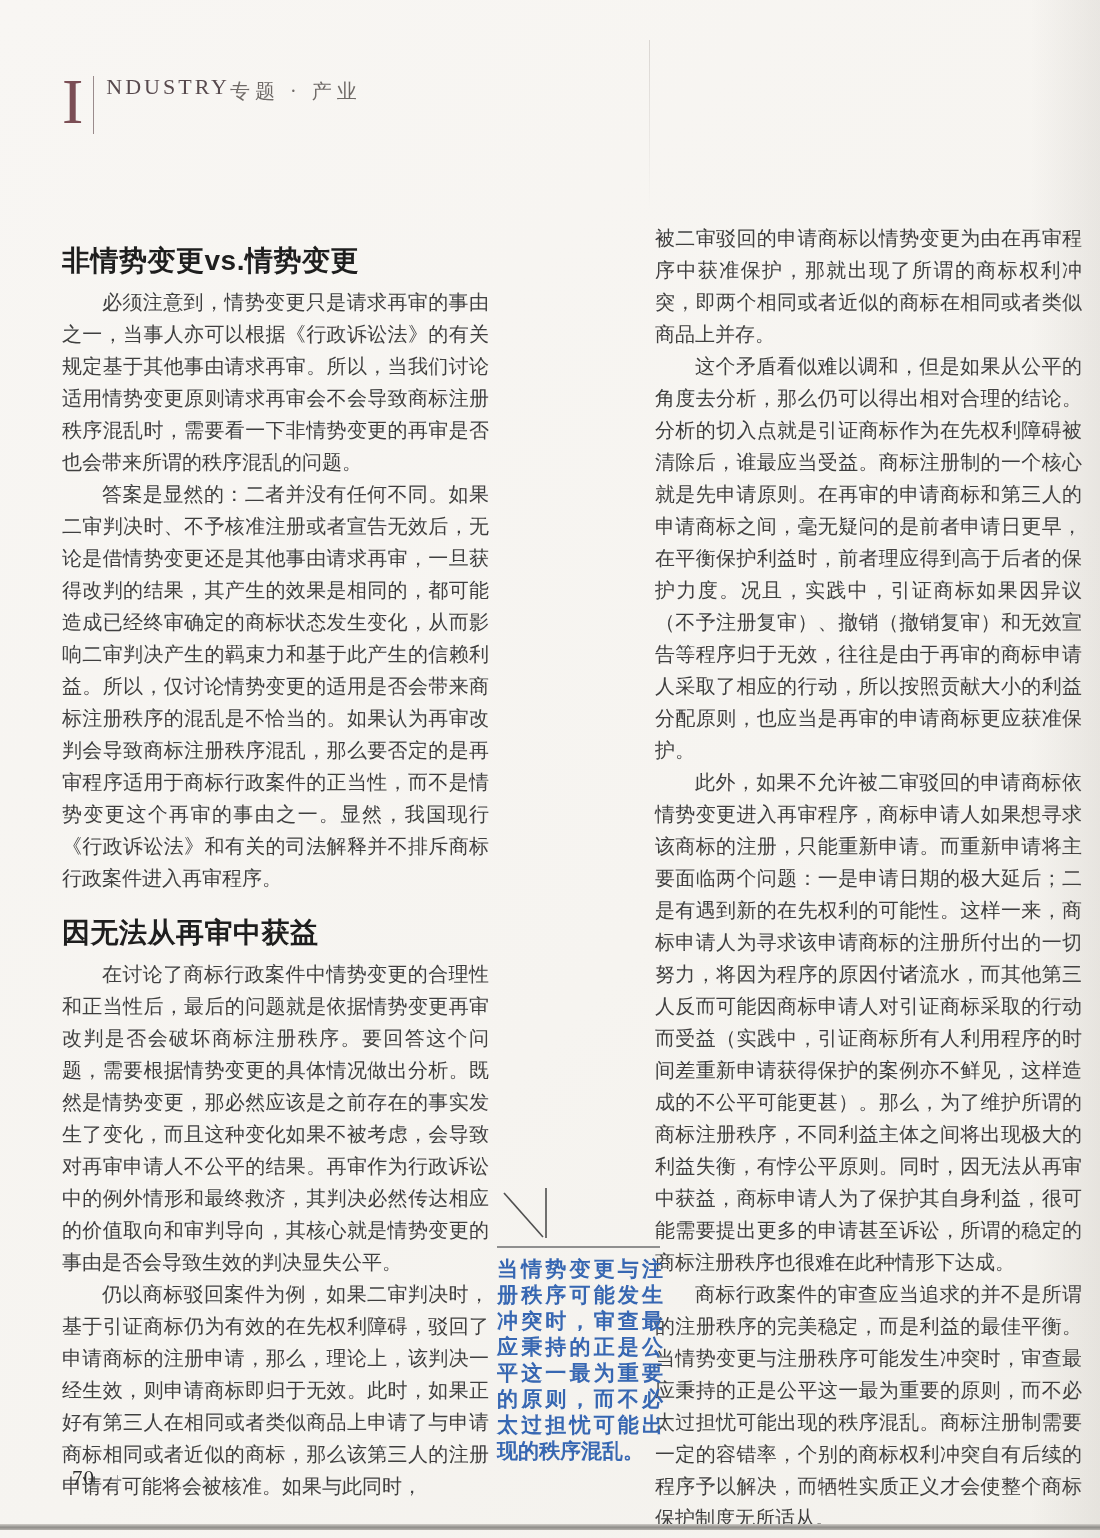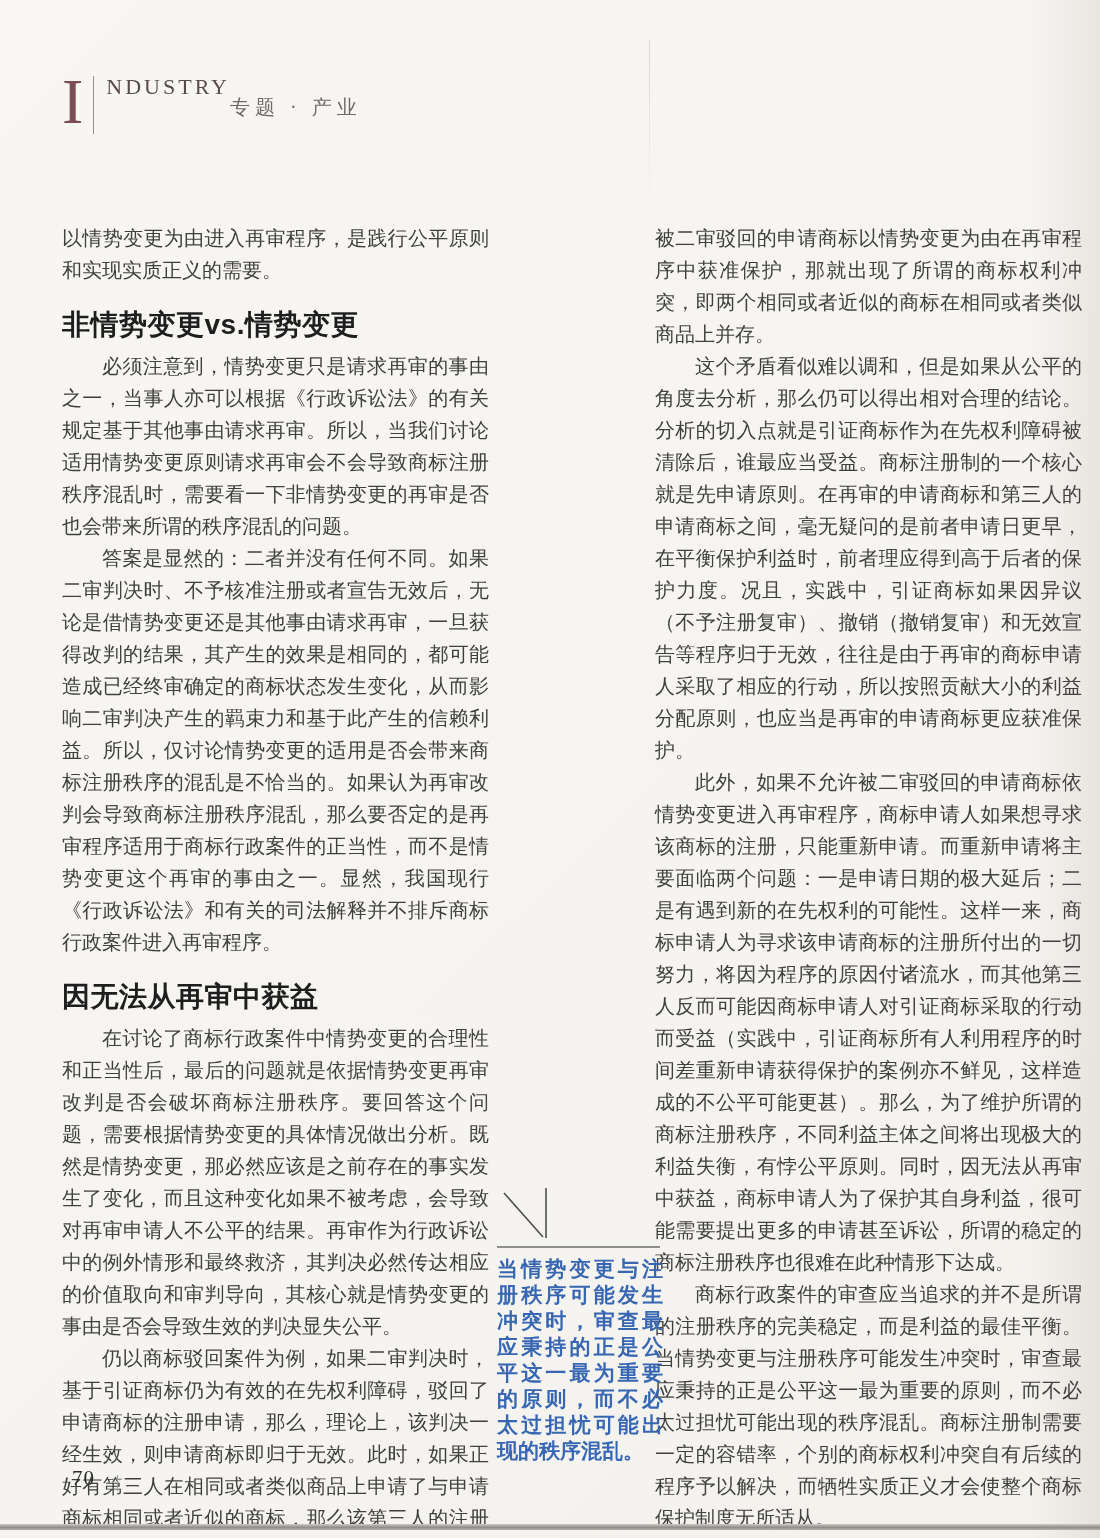--- a/index.html
+++ b/index.html
@@ -45,21 +45,21 @@
     width:1px;height:58px;background:#9a8b8c;margin:4px 12px 0 0;
   }
   .header .head-text{display:flex;flex-direction:row;}
   .header .magazine{
     font-size:22px;letter-spacing:3px;color:#584a4e;
     font-family:"Liberation Serif",serif;
     line-height:26px;margin-top:2px;
   }
   .header .section-label{
     font-size:20px;letter-spacing:5px;color:#6f6a67;
-    line-height:30px;margin-top:20px;
+    line-height:30px;margin-top:4px;
   }
 
   
   .col{
     position:absolute;width:427px;
     font-size:20px;line-height:32px;color:#3f3f3f;
     text-align:justify;
   }
   .col-left{left:62px;top:222px;}
   .col-right{left:655px;top:222px;}
@@ -104,21 +104,20 @@
   <div class="header">
     <span class="big-i">I</span>
     <span class="divider"></span>
     <div class="head-text">
       <span class="magazine">NDUSTRY</span>
       <span class="section-label">专题 · 产业</span>
     </div>
   </div>
 
   <div class="col col-left">
-    <p class="no-indent">以情势变更为由进入再审程序，是践行公平原则和实现实质正义的需要。</p>
     <h3>非情势变更vs.情势变更</h3>
     <p>必须注意到，情势变更只是请求再审的事由之一，当事人亦可以根据《行政诉讼法》的有关规定基于其他事由请求再审。所以，当我们讨论适用情势变更原则请求再审会不会导致商标注册秩序混乱时，需要看一下非情势变更的再审是否也会带来所谓的秩序混乱的问题。</p>
     <p>答案是显然的：二者并没有任何不同。如果二审判决时、不予核准注册或者宣告无效后，无论是借情势变更还是其他事由请求再审，一旦获得改判的结果，其产生的效果是相同的，都可能造成已经终审确定的商标状态发生变化，从而影响二审判决产生的羁束力和基于此产生的信赖利益。所以，仅讨论情势变更的适用是否会带来商标注册秩序的混乱是不恰当的。如果认为再审改判会导致商标注册秩序混乱，那么要否定的是再审程序适用于商标行政案件的正当性，而不是情势变更这个再审的事由之一。显然，我国现行《行政诉讼法》和有关的司法解释并不排斥商标行政案件进入再审程序。</p>
     <h3>因无法从再审中获益</h3>
     <p>在讨论了商标行政案件中情势变更的合理性和正当性后，最后的问题就是依据情势变更再审改判是否会破坏商标注册秩序。要回答这个问题，需要根据情势变更的具体情况做出分析。既然是情势变更，那必然应该是之前存在的事实发生了变化，而且这种变化如果不被考虑，会导致对再审申请人不公平的结果。再审作为行政诉讼中的例外情形和最终救济，其判决必然传达相应的价值取向和审判导向，其核心就是情势变更的事由是否会导致生效的判决显失公平。</p>
     <p>仍以商标驳回案件为例，如果二审判决时，基于引证商标仍为有效的在先权利障碍，驳回了申请商标的注册申请，那么，理论上，该判决一经生效，则申请商标即归于无效。此时，如果正好有第三人在相同或者类似商品上申请了与申请商标相同或者近似的商标，那么该第三人的注册申请有可能将会被核准。如果与此同时，</p>
   </div>
 
   <div class="col col-right">
     <p class="no-indent">被二审驳回的申请商标以情势变更为由在再审程序中获准保护，那就出现了所谓的商标权利冲突，即两个相同或者近似的商标在相同或者类似商品上并存。</p>

